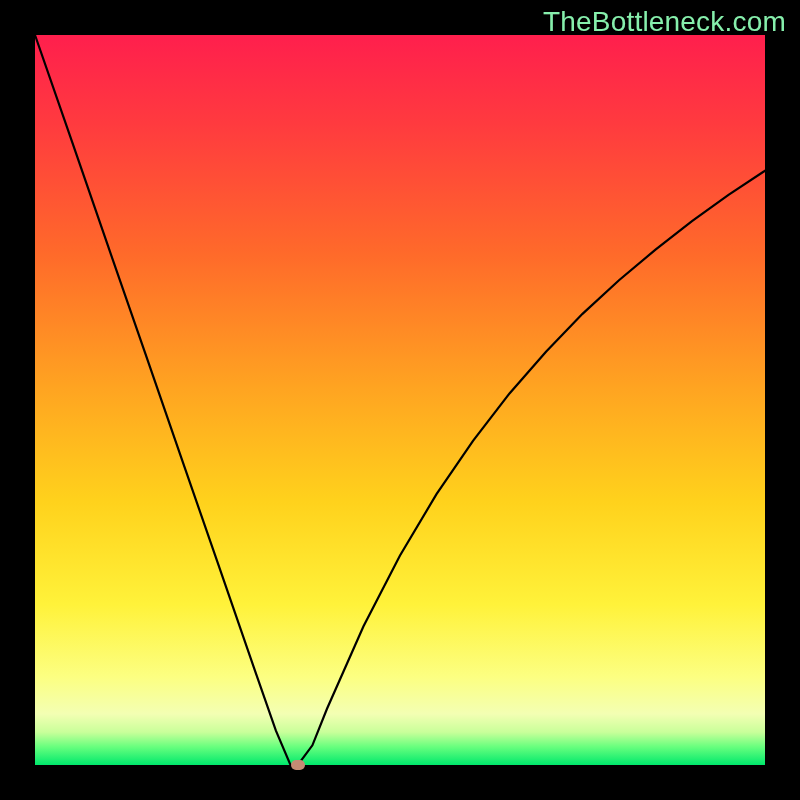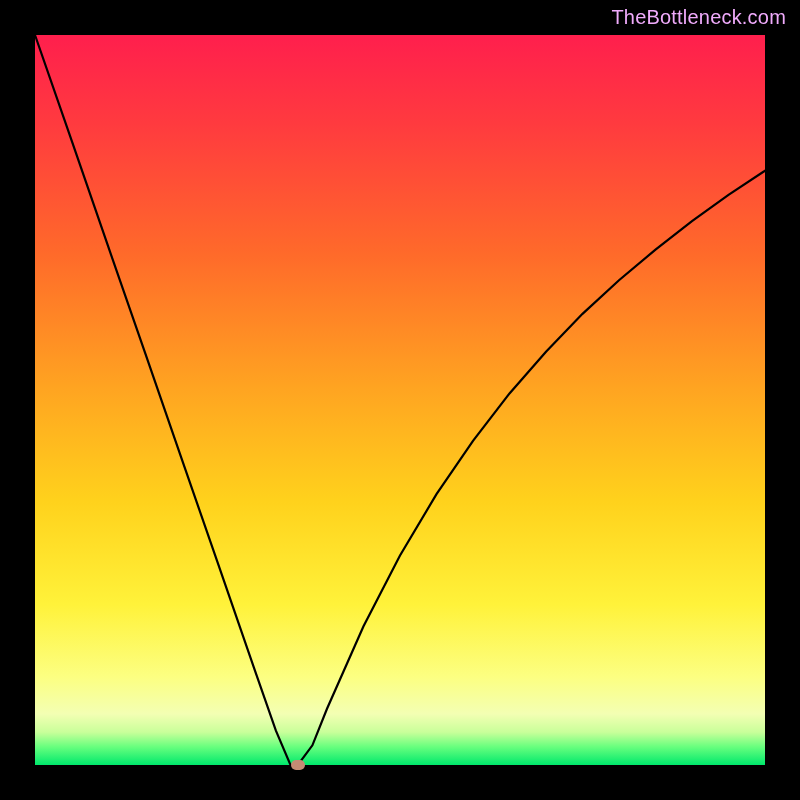--- a/index.html
+++ b/index.html
@@ -37,22 +37,22 @@
       #f3ffb3 93%,
       #c9ff9a 95.5%,
       #68ff7e 97.5%,
       #00e86c 100%
     );
   }
   .watermark {
     position: absolute;
     top: 6px;
     right: 14px;
-    color: #f0abfc;
-    font-size: 20px;
+    color: #86efac;
+    font-size: 28px;
     letter-spacing: 0.2px;
     user-select: none;
   }
   svg.curve {
     position: absolute;
     left: 0;
     top: 0;
     width: 730px;
     height: 730px;
     overflow: visible;

